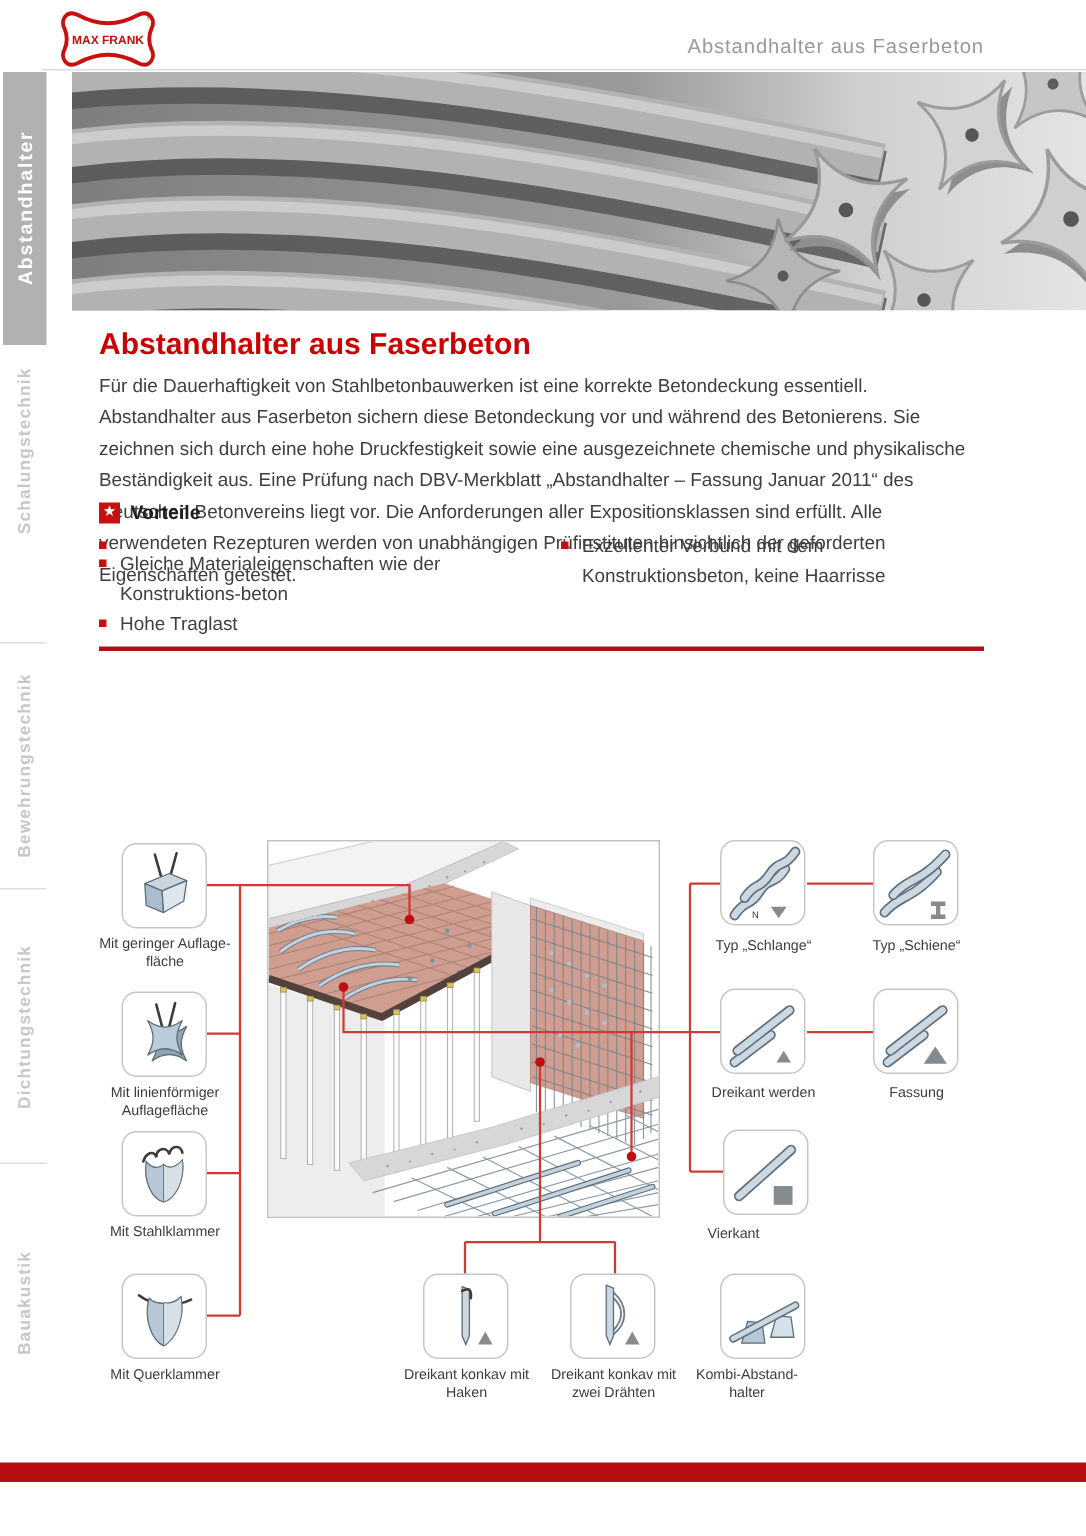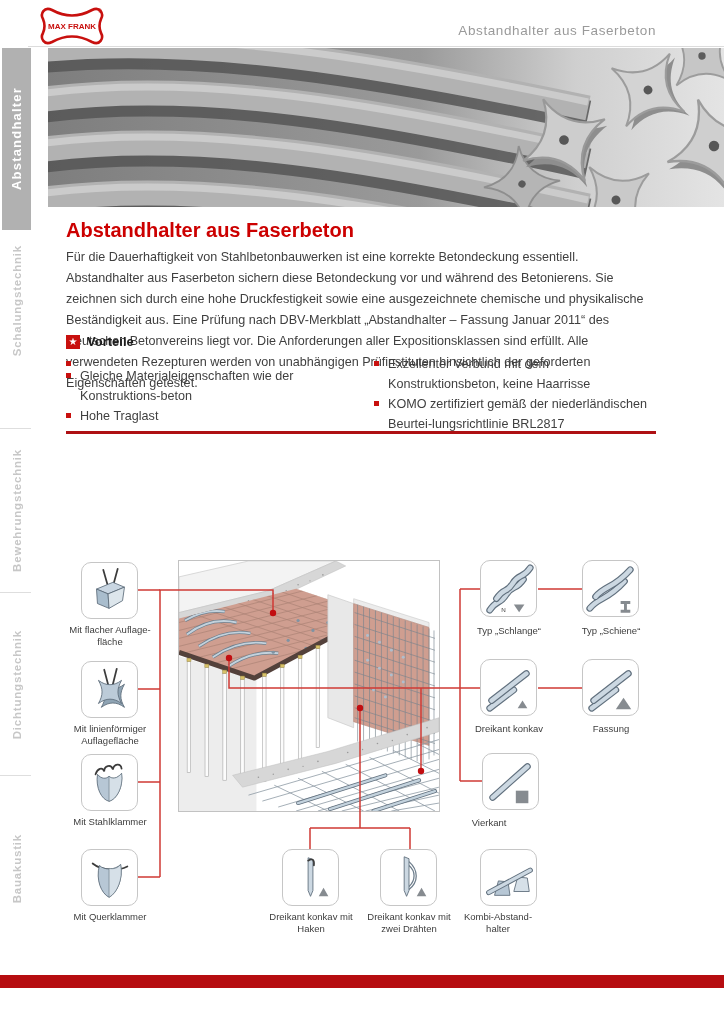--- a/index.html
+++ b/index.html
@@ -177,24 +177,20 @@
       </div>
     <div class="adv-item">
         <span class="bullet"></span>
         <span>Hohe Traglast</span>
       </div>
   </div>
   <div class="adv-col adv-right">
     <div class="adv-item">
         <span class="bullet"></span>
         <span>Exzellenter Verbund mit dem Konstruktionsbeton, keine Haarrisse</span>
-      </div>
-    <div class="adv-item">
-        <span class="bullet"></span>
-        <span>KOMO zertifiziert gemäß der niederländischen Beurtei-lungsrichtlinie BRL2817</span>
       </div>
   </div>
   <div class="red-rule"></div>
 
   <div class="frame">
     <svg width="260" height="250" viewBox="0 0 262 252">
       <polygon points="0,96 78,120 78,252 0,252" fill="#ededed"></polygon>
       <polygon points="0,16 70,0 158,0 90,30 0,52" fill="#f3f3f3" stroke="#d0d0d0" stroke-width="0.8"></polygon>
       <polygon points="0,52 90,30 158,0 168,5 98,38 0,63" fill="#d7d7d7" stroke="#bdbdbd" stroke-width="0.5"></polygon>
       <g fill="#9a9a9a">
@@ -354,21 +350,21 @@
 
   <div class="dbox b-l1">
     <svg width="54" height="54" viewBox="0 0 56 56">
       <path class="wire" d="M21,6 L27,27"></path>
         <path class="wire" d="M36,5 L30,27"></path>
       <polygon class="edge" points="14,26 31,19 43,24 26,31" fill="#c9d6e2"></polygon>
       <polygon class="edge" points="14,26 26,31 27,46 15,41" fill="#a9bdcd"></polygon>
       <polygon class="edge" points="26,31 43,24 41,38 27,46" fill="#dde6ec"></polygon>
     </svg>
   </div>
-  <div class="dlabel l-l1">Mit flacher Auflage-
+  <div class="dlabel l-l1">Mit geringer Auflage-
 fläche</div>
 
   <div class="dbox b-l2">
     <svg width="54" height="54" viewBox="0 0 56 56">
       <path d="M16,18 C24,24 32,24 40,18 C35,27 35,33 40,42 C32,36 24,36 16,42 C21,33 21,27 16,18 Z" transform="translate(3,4)" fill="#8fa4b4" stroke="#5d6d7a" stroke-width=".9"></path>
       <path class="wire" d="M22,7 L27,26"></path>
         <path class="wire" d="M35,6 L30,26"></path>
       <path d="M16,18 C24,24 32,24 40,18 C35,27 35,33 40,42 C32,36 24,36 16,42 C21,33 21,27 16,18 Z" fill="#bccbd8" stroke="#5d6d7a" stroke-width=".9"></path>
     </svg>
   </div>
@@ -429,21 +425,21 @@
 
   <div class="dbox b-r3">
     <svg width="54" height="54" viewBox="0 0 56 56">
       <path class="bar-out" d="M8,49 L33,30"></path>
         <path class="bar-in" d="M8,49 L33,30"></path>
       <path class="bar-out" d="M10,41 L46,13"></path>
         <path class="bar-in" d="M10,41 L46,13"></path>
       <polygon class="sym" points="37,49 47,49 42,41"></polygon>
     </svg>
   </div>
-  <div class="dlabel l-r3">Dreikant konkav</div>
+  <div class="dlabel l-r3">Dreikant werden</div>
 
   <div class="dbox b-r4">
     <svg width="54" height="54" viewBox="0 0 56 56">
       <path class="bar-out" d="M8,49 L33,30"></path>
         <path class="bar-in" d="M8,49 L33,30"></path>
       <path class="bar-out" d="M10,41 L46,13"></path>
         <path class="bar-in" d="M10,41 L46,13"></path>
       <polygon class="sym" points="33,50 49,50 41,38"></polygon>
     </svg>
   </div>

